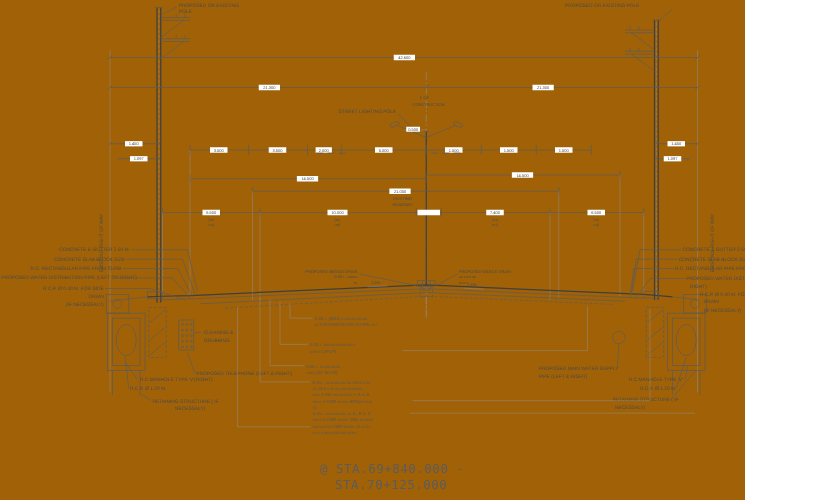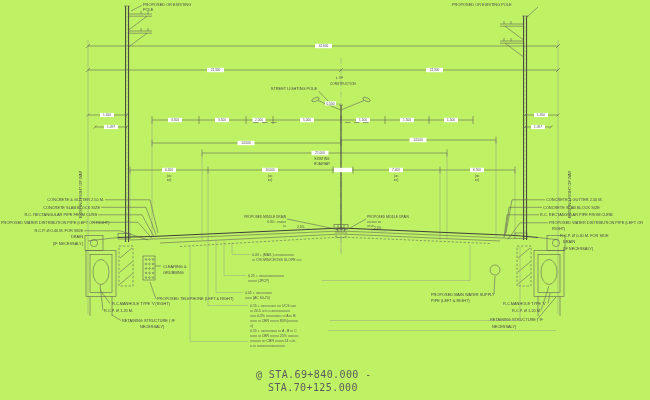--- a/index.html
+++ b/index.html
@@ -1,16 +1,16 @@
 <!DOCTYPE html>
 <html><head>
 <meta charset="utf-8">
 <style>
   html,body{margin:0;padding:0;background:#ffffff;}
-  #stage{position:relative;width:650px;height:400px;background:#bef264;overflow:hidden;
+  #stage{position:relative;width:596px;height:400px;background:#a16207;overflow:hidden;
          font-family:"Liberation Sans",sans-serif;}
   svg{position:absolute;left:0;top:0;}
   svg line, svg path, svg rect, svg circle, svg ellipse, svg polyline{
     stroke:#5a5a5a;fill:none;stroke-width:.55;}
   .thin{stroke:#8f8f8f;stroke-width:.4;}
   .thick{stroke:#3f3f3f;stroke-width:1;}
   .mask{fill:#ffffff;stroke:none;}
   .dot{fill:#5a5a5a;stroke:none;}
   .dash{stroke-dasharray:2.4 1.6;}
   .cldash{stroke-dasharray:6 2 1.2 2;stroke:#8f8f8f;stroke-width:.45;}

